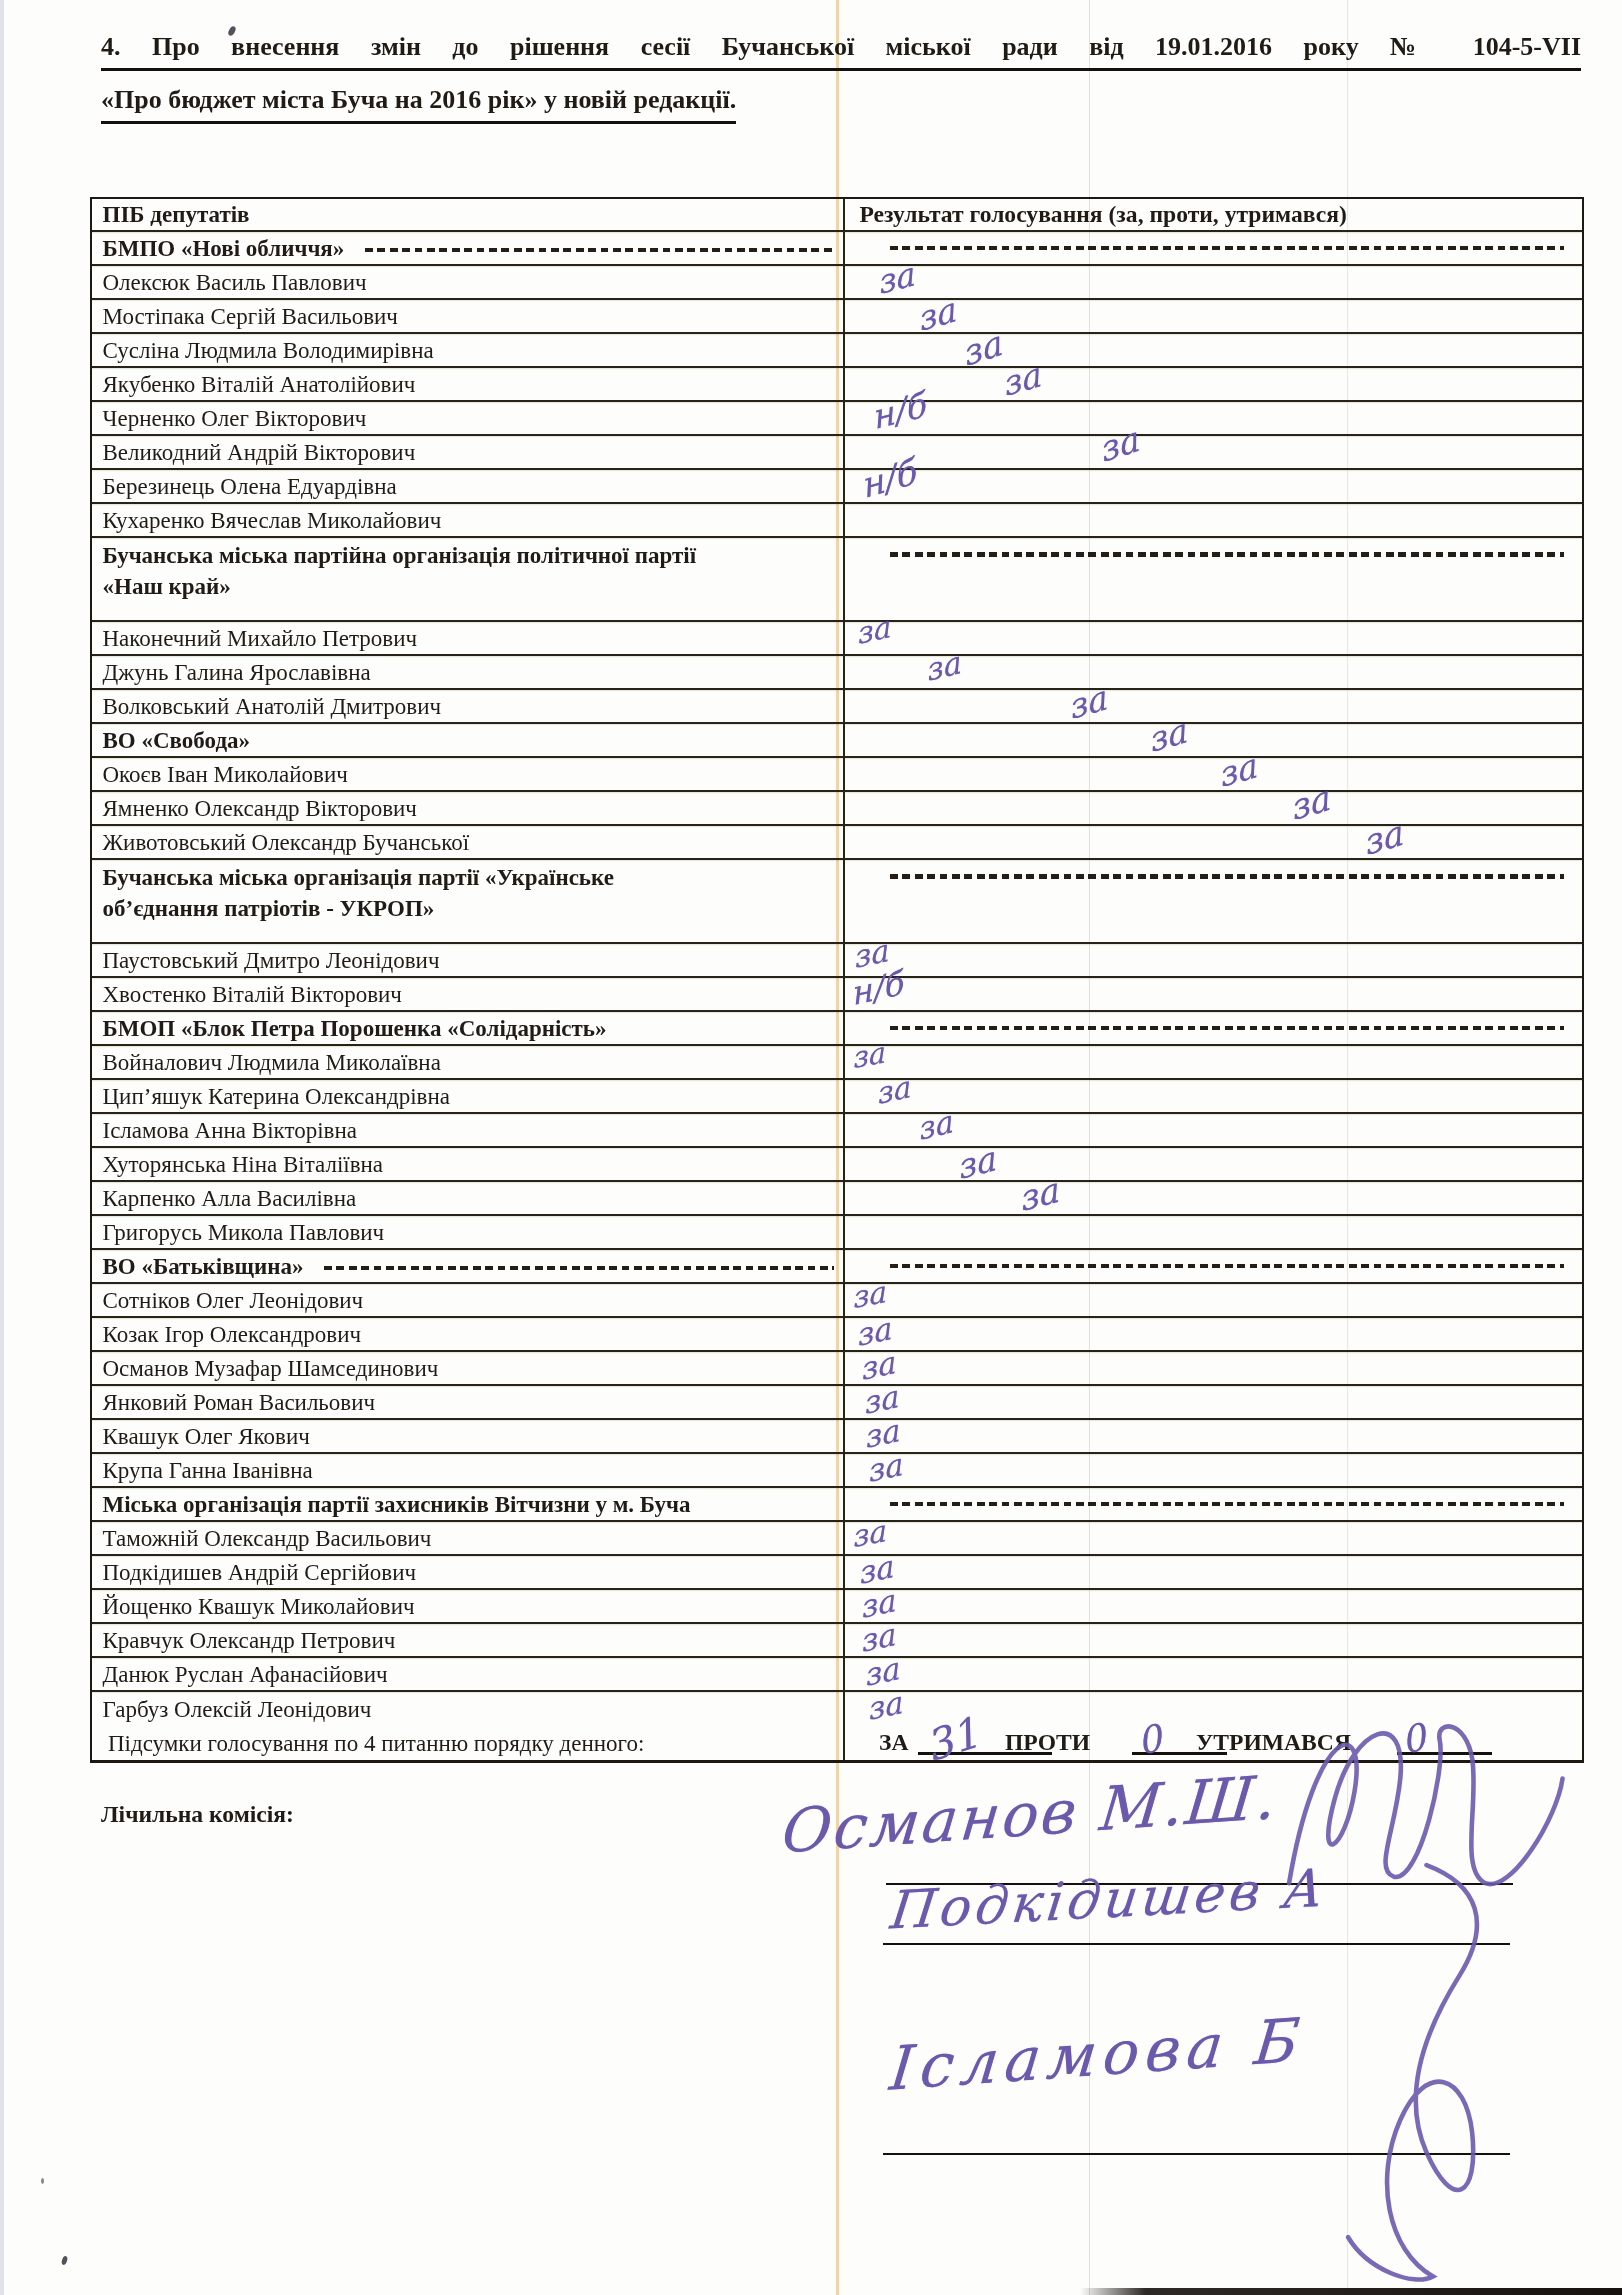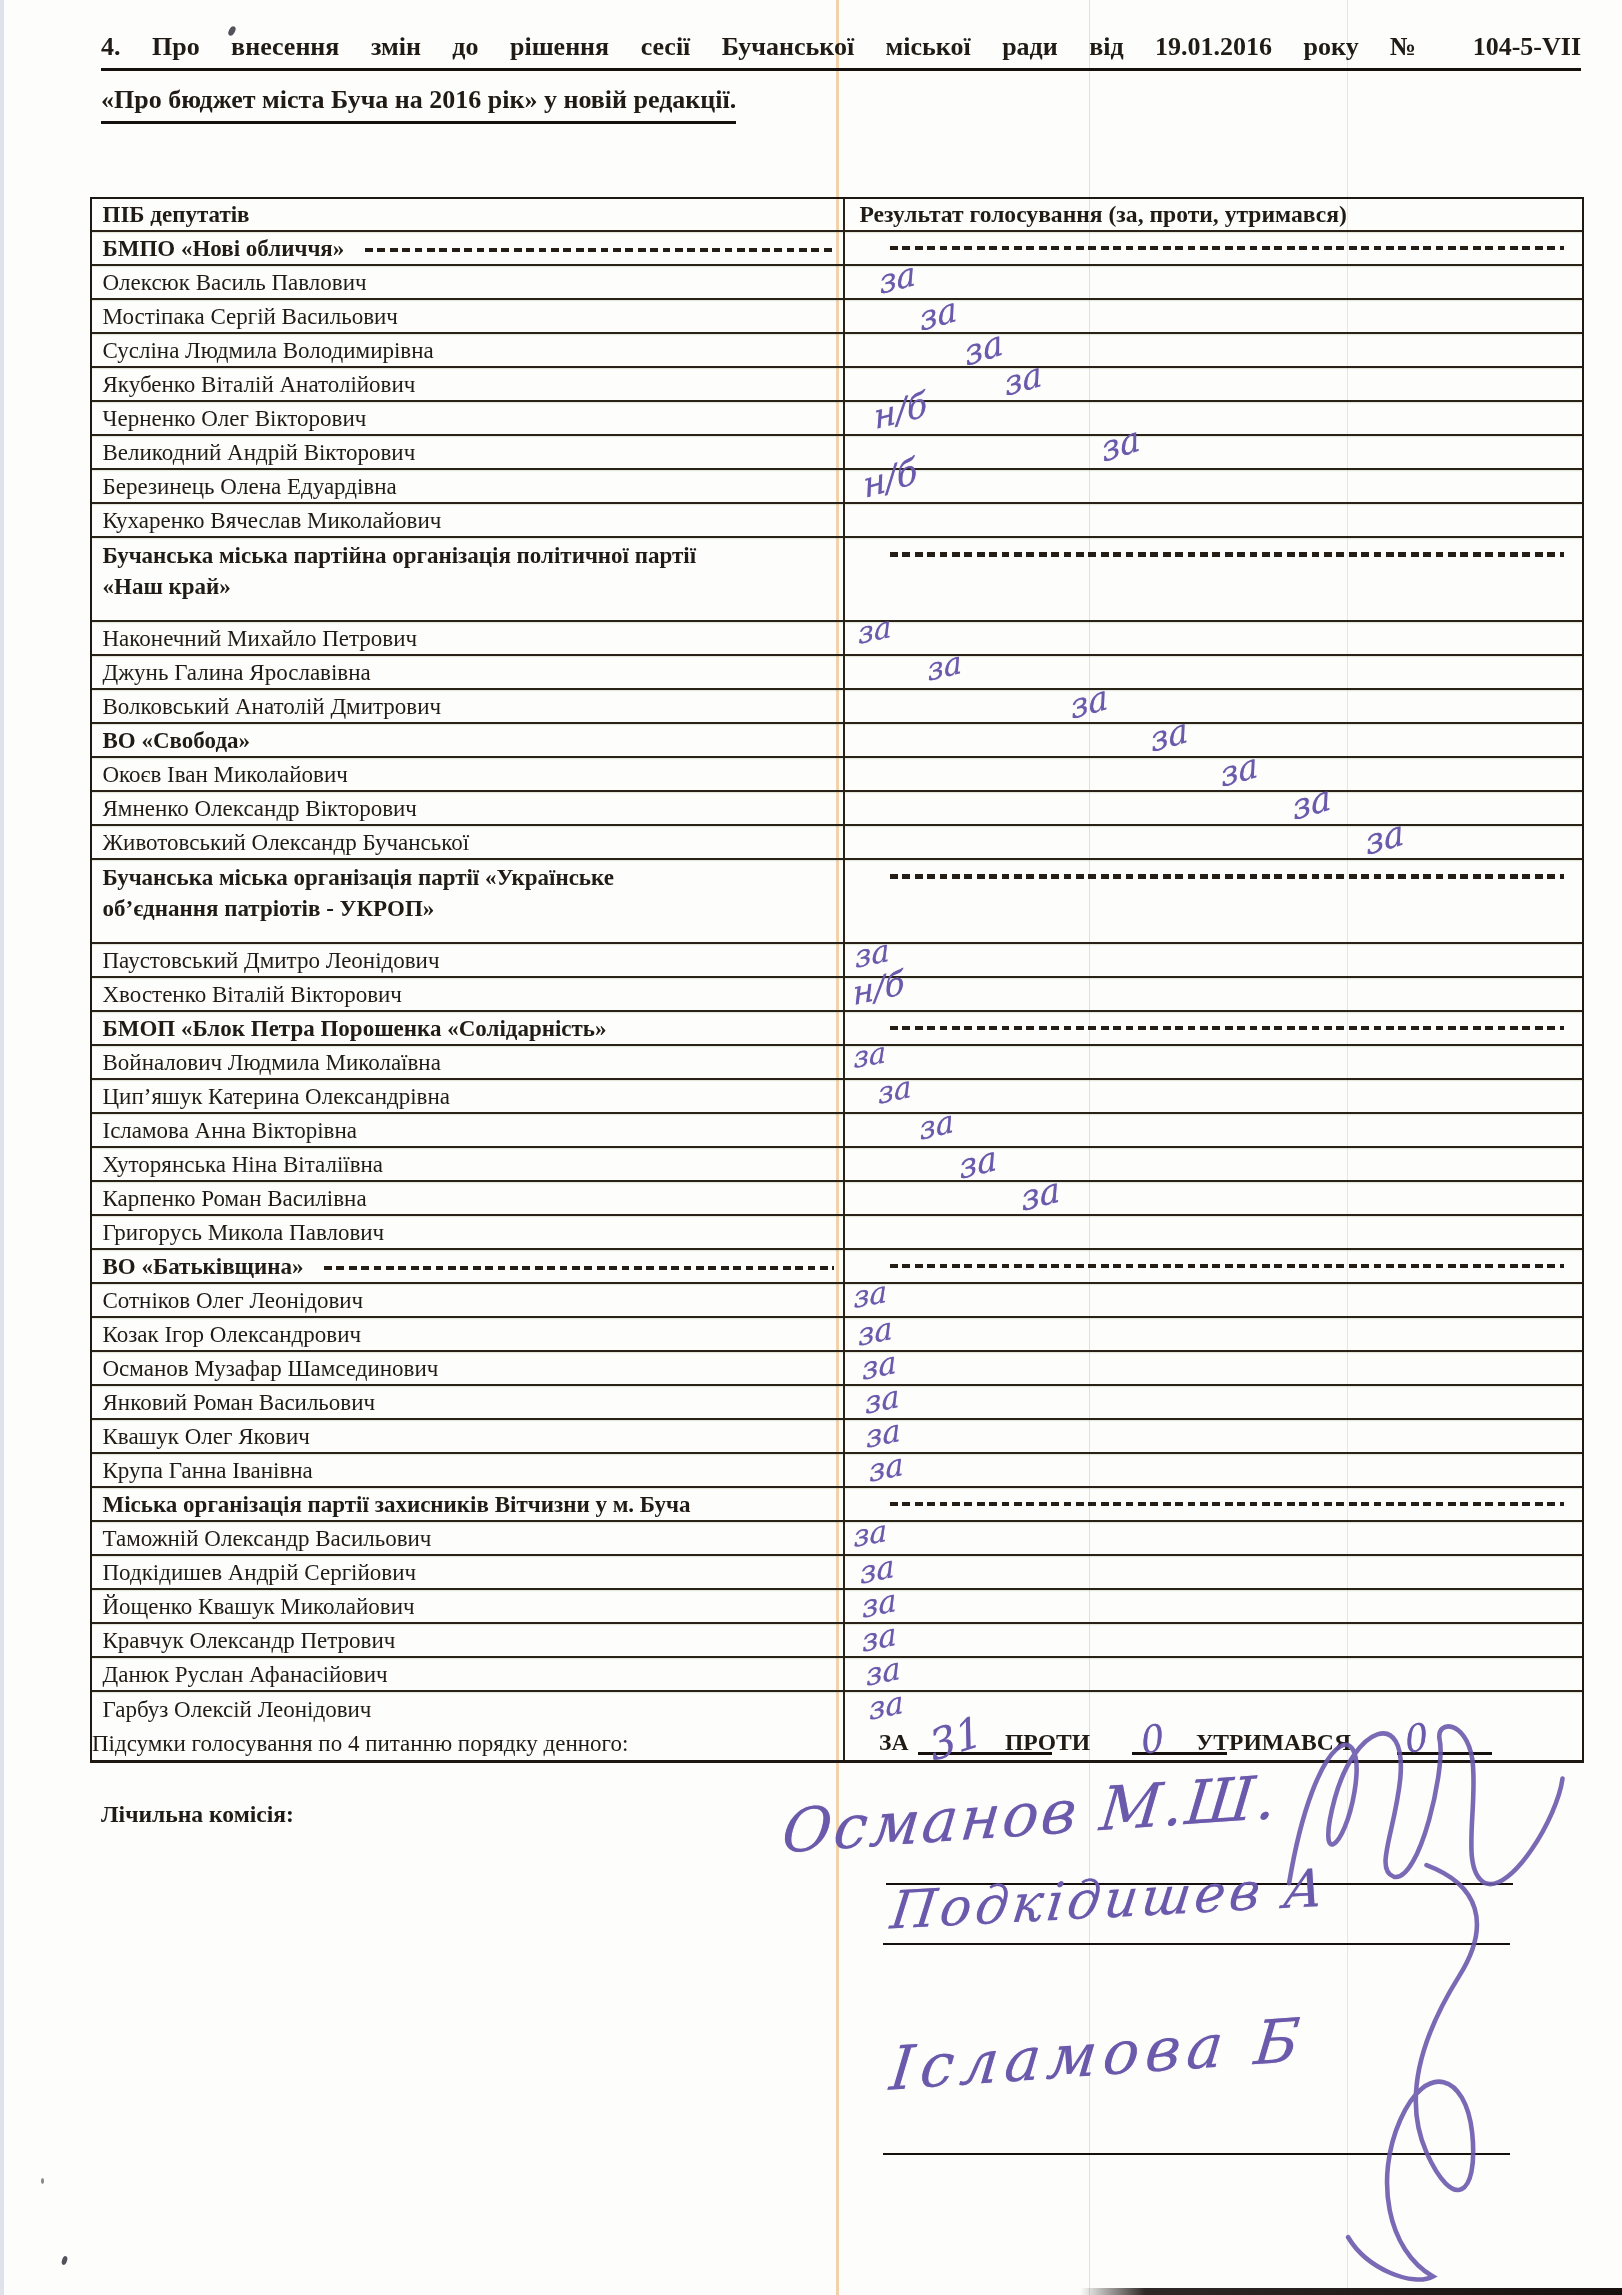--- a/index.html
+++ b/index.html
@@ -34,21 +34,21 @@
     background:repeating-linear-gradient(90deg,#241e16 0 7.9px,transparent 7.9px 12.4px);}
   .dash-line{flex:1;height:4.6px;margin:0 18.3px 0 31px;
     background:repeating-linear-gradient(90deg,#241e16 0 7.9px,transparent 7.9px 12.4px);}
   .row.double .cell-result{align-items:flex-start;}
   .row.double .dash-line{margin-top:14.4px;}
   
   .ink{font-family:"DejaVu Serif",serif;font-style:italic;color:#6b59ac;
        text-shadow:0 0 0.7px rgba(107,89,172,.65);}
   .mark{position:absolute;white-space:nowrap;z-index:5;transform-origin:left bottom;}
   
-  .sum-label{font-size:23px;padding-left:0;text-align:center;}
+  .sum-label{font-size:23px;padding-left:16px;text-align:center;}
   .sum-item{position:absolute;top:3.3px;font-weight:bold;font-size:23.6px;line-height:27.5px;}
   .sum-underline{position:absolute;bottom:5.2px;height:0;border-bottom:3.3px solid #15100b;}
   .sum-ink{position:absolute;z-index:6;}
   
   .commission-label{position:absolute;left:101px;top:1801px;font-weight:bold;font-size:23.6px;}
   .sig-line{position:absolute;height:0;border-bottom:2.6px solid #15100b;}
   .sig-script{position:absolute;white-space:nowrap;z-index:4;}
   svg.flourish{position:absolute;z-index:3;overflow:visible;}
 </style>
 </head>
@@ -278,21 +278,21 @@
         <div class="row">
           <div class="cell-name">
             <span class="name-text">Хуторянська Ніна Віталіївна</span>
           </div>
           <div class="cell-result">
             <span class="ink mark" style="left: 116px; top: -1.3px; font-size: 34px; transform: rotate(-14deg) skewX(-8deg);">за</span>
           </div>
         </div>
         <div class="row">
           <div class="cell-name">
-            <span class="name-text">Карпенко Роман Василівна</span>
+            <span class="name-text">Карпенко Алла Василівна</span>
           </div>
           <div class="cell-result">
             <span class="ink mark" style="left: 178px; top: -2.6px; font-size: 35px; transform: rotate(-14deg) skewX(-8deg);">за</span>
           </div>
         </div>
         <div class="row">
           <div class="cell-name">
             <span class="name-text">Григорусь Микола Павлович</span>
           </div>
           <div class="cell-result"></div>

